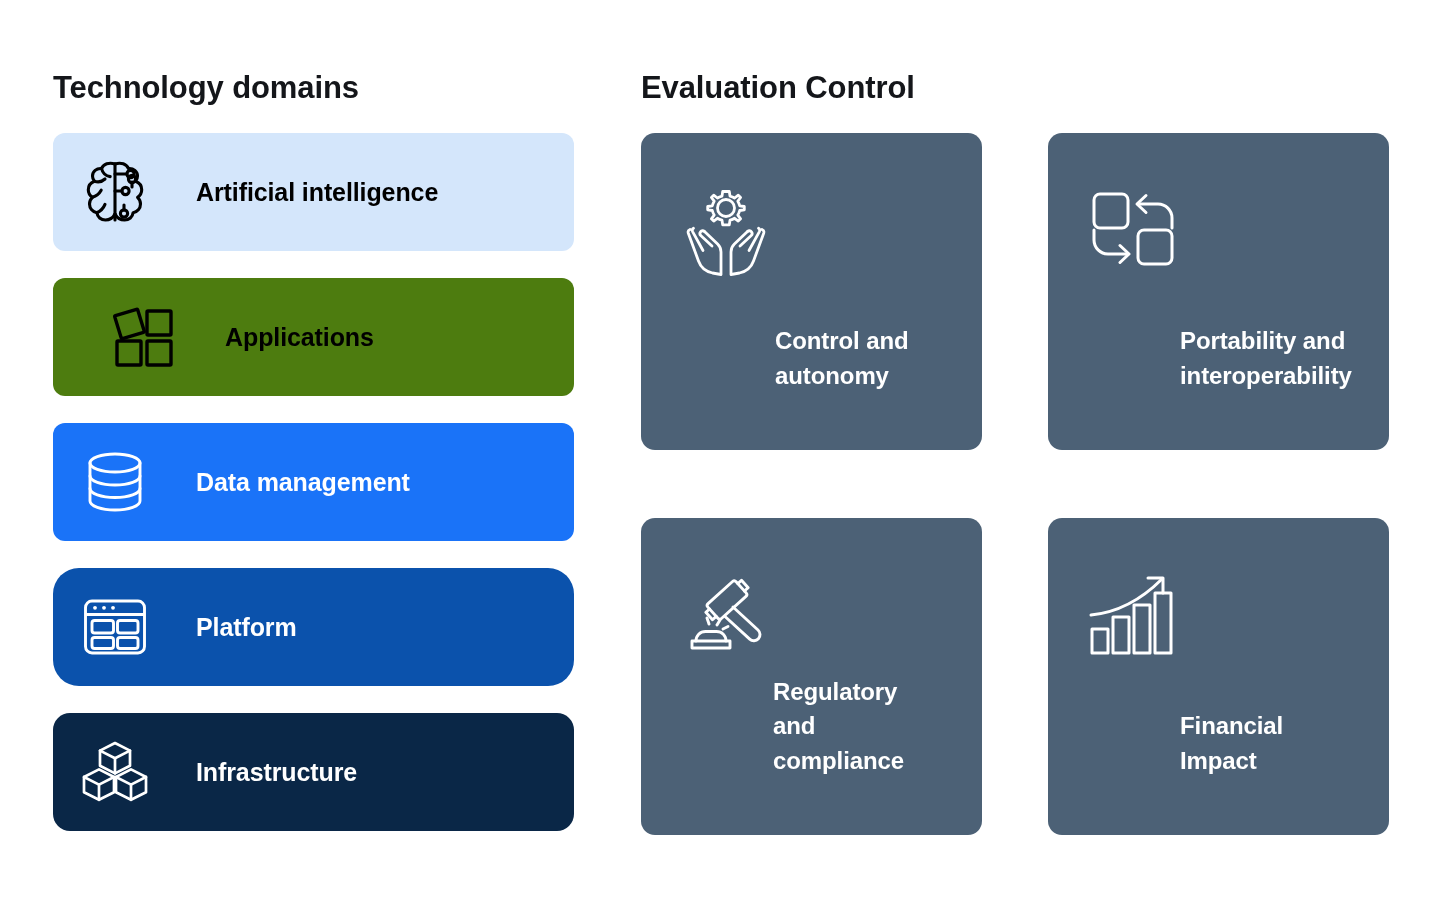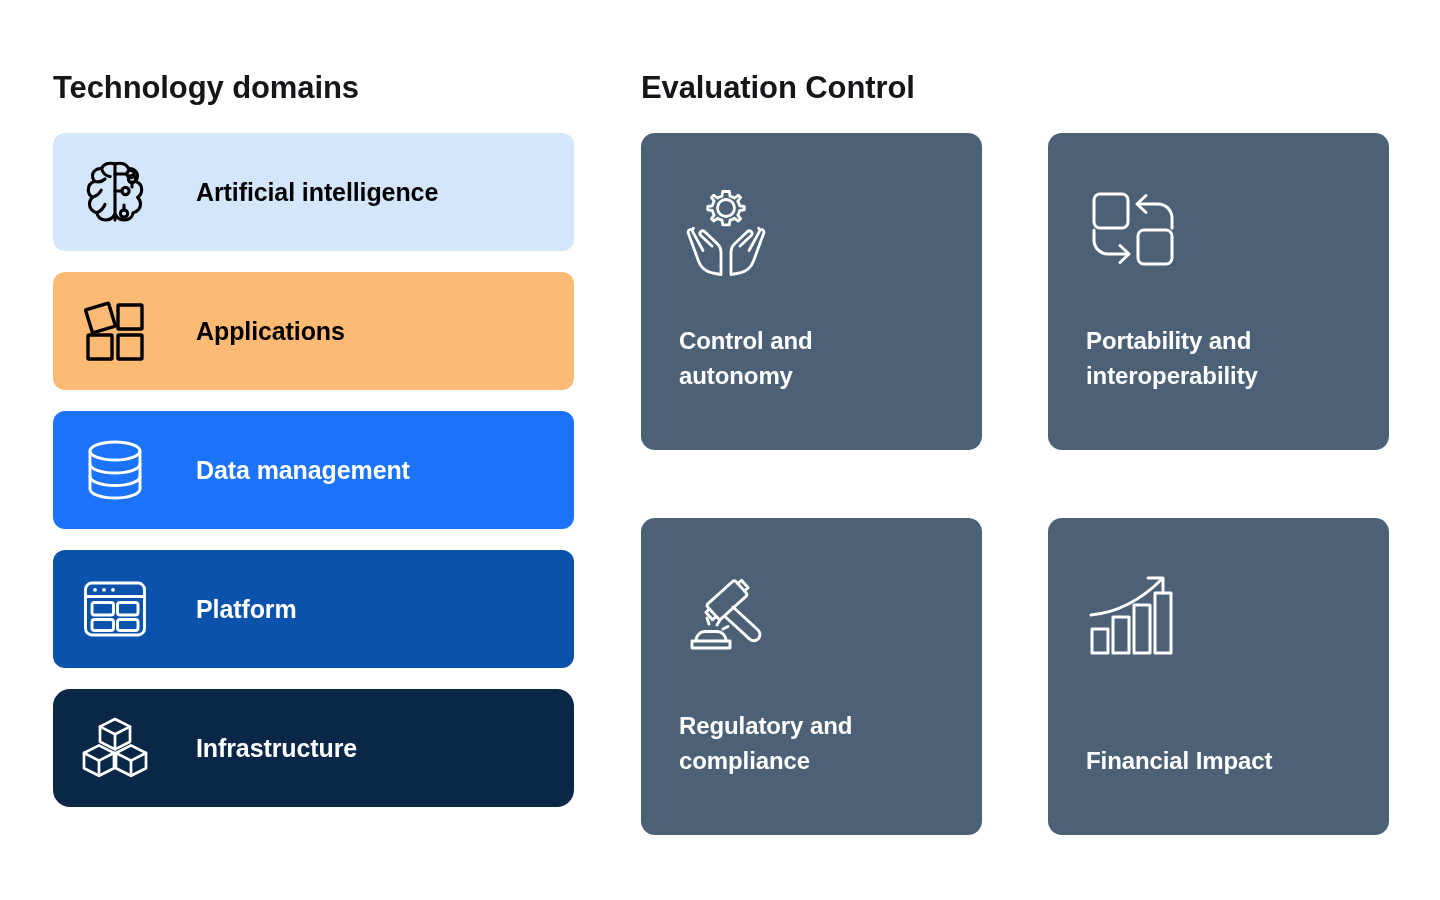--- a/index.html
+++ b/index.html
@@ -38,21 +38,21 @@
     top: 133px;
     width: 521px;
   }
   .domain-card {
     position: relative;
     width: 521px;
     height: 118px;
     border-radius: 12px;
     display: flex;
     align-items: center;
-    margin-bottom: 21px;
+    margin-bottom: 27px;
   }
   .domain-card:last-child { margin-bottom: 0; border-radius: 17px; }
 
   .domain-icon {
     width: 72px;
     height: 72px;
     margin-left: 26px;
     flex: 0 0 72px;
     display: flex;
     align-items: center;
@@ -79,21 +79,21 @@
     grid-template-rows: 317px 317px;
     column-gap: 66px;
     row-gap: 68px;
   }
   .criteria-card {
     background: #4c6176;
     border-radius: 14px;
     position: relative;
     padding: 48px 54px 34px 38px;
     display: flex;
-    flex-direction: column;
+    flex-direction: row;
   }
   .criteria-icon {
     width: 96px;
     height: 96px;
     display: flex;
     align-items: center;
     justify-content: flex-start;
   }
   .criteria-icon svg { display: block; }
 
@@ -145,21 +145,21 @@
           <path d="M52 30 L52 25"></path>
           <circle cx="50.5" cy="17" r="3.6"></circle>
           <circle cx="45.5" cy="34" r="3.6"></circle>
           <circle cx="44" cy="56.5" r="3.6"></circle>
           <circle cx="52" cy="22" r="3.6"></circle>
         </svg>
       </span>
       <span class="domain-label" style="color: rgb(0, 0, 0);">Artificial intelligence</span>
     </div>
 
-    <div class="domain-card" style="background: #fdba74;">
+    <div class="domain-card" style="background: #4d7c0f; padding-left: 29px;">
       <span class="domain-icon">
         <svg width="70" height="70" viewBox="0 0 70 70" fill="none" stroke="#000000" stroke-width="3.4" stroke-linejoin="round">
           <rect x="8.5" y="10" width="24" height="24" rx="1" transform="rotate(-17 20.5 22)"></rect>
           <rect x="38" y="9" width="24" height="24" rx="1"></rect>
           <rect x="8" y="39" width="24" height="24" rx="1"></rect>
           <rect x="38" y="39" width="24" height="24" rx="1"></rect>
         </svg>
       </span>
       <span class="domain-label" style="color: rgb(0, 0, 0);">Applications</span>
     </div>
@@ -169,21 +169,21 @@
         <svg width="70" height="70" viewBox="0 0 70 70" fill="none" stroke="#ffffff" stroke-width="2.9" stroke-linecap="round" stroke-linejoin="round">
           <ellipse cx="35" cy="16" rx="25" ry="9"></ellipse>
           <path d="M10 16 L10 54 C10 59 21.2 63 35 63 C48.8 63 60 59 60 54 L60 16"></path>
           <path d="M10 29 C10 34 21.2 38 35 38 C48.8 38 60 34 60 29"></path>
           <path d="M10 41.5 C10 46.5 21.2 50.5 35 50.5 C48.8 50.5 60 46.5 60 41.5"></path>
         </svg>
       </span>
       <span class="domain-label" style="color: rgb(255, 255, 255);">Data management</span>
     </div>
 
-    <div class="domain-card" style="background: rgb(11, 82, 172);">
+    <div class="domain-card" style="background: rgb(11, 82, 172); border-radius: 26px;">
       <span class="domain-icon">
         <svg width="70" height="70" viewBox="0 0 70 70" fill="none" stroke="#ffffff" stroke-width="2.9" stroke-linejoin="round">
           <rect x="5.5" y="9" width="59" height="52" rx="6.5"></rect>
           <path d="M5.5 22.5 L64.5 22.5"></path>
           <circle cx="15" cy="15.8" r="1.9" fill="#ffffff" stroke="none"></circle>
           <circle cx="24" cy="15.8" r="1.9" fill="#ffffff" stroke="none"></circle>
           <circle cx="33" cy="15.8" r="1.9" fill="#ffffff" stroke="none"></circle>
           <rect x="12" y="28.5" width="21.5" height="12.5" rx="2.6"></rect>
           <rect x="37.5" y="28.5" width="20.5" height="12.5" rx="2.6"></rect>
           <rect x="12" y="45.5" width="21.5" height="11" rx="2.6"></rect>

